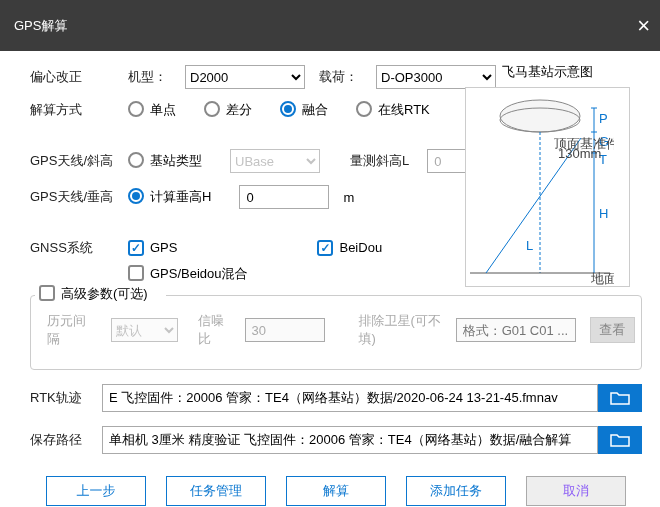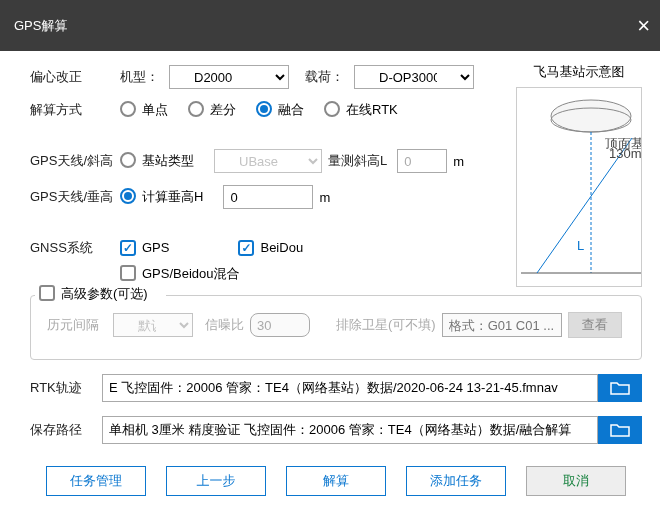--- a/index.html
+++ b/index.html
@@ -1,43 +1,43 @@
 <!DOCTYPE html>
 <html><head>
 <meta charset="utf-8">
 <style>
 *{box-sizing:border-box;font-family:"Microsoft YaHei",Arial,sans-serif;font-size:13px}
 body{margin:0;background:#fff;width:660px;height:507px;overflow:hidden}
 .titlebar{background:#3c3c3c;color:#fff;height:51px;display:flex;align-items:center;padding:0 4px 0 14px;justify-content:space-between}
 .titlebar .x{font-size:22px;cursor:pointer;padding:0 6px;font-weight:300}
 .body{padding:14px 18px 12px 30px;position:relative}
-.row{display:flex;align-items:center;margin-bottom:12px;gap:6px}
+.row{display:flex;align-items:center;margin-bottom:12px;gap:14px}
 .lbl{width:84px;color:#222}
 .lbl2{color:#222;margin-right:4px}
-select{height:24px;border:1px solid #aaa;background:#fff;padding:0 20px}
+select{height:24px;border:1px solid #aaa;background:#fff;padding:0 0}
 input[type=text]{height:24px;border:1px solid #aaa;padding:0 6px;background:#fff}
 .radio,.check{display:inline-flex;align-items:flex-start;gap:6px;margin-right:14px;cursor:pointer}
 .rbox{width:16px;height:16px;border:2px solid #888;border-radius:50%;display:flex;align-items:center;justify-content:center}
 .rbox.on{border-color:#0b77d0}
 .rbox.on::after{content:"";width:8px;height:8px;background:#0b77d0;border-radius:50%}
 .cbox{width:16px;height:16px;border:2px solid #888;border-radius:3px;display:flex;align-items:center;justify-content:center;color:#0b77d0;font-weight:bold;font-size:12px}
 .cbox.on{border-color:#0b77d0}
 .cbox.on::after{content:"✓"}
-.diagram{position:absolute;right:18px;top:12px;width:126px}
+.diagram{position:absolute;right:30px;top:12px;width:165px}
 .diagram-title{text-align:center;margin-bottom:6px}
 .diagram-box{border:1px solid #ccc;height:200px;background:#fff;position:relative;overflow:hidden}
 .dis{color:#aaa}
 .dis input,.dis select{color:#aaa;background:#fafafa}
 .pathrow{display:flex;align-items:center;margin-top:14px;}
 .pathrow .lbl{width:72px}
 .pathinput{flex:1;height:28px;border:1px solid #aaa;padding:0 6px;overflow:hidden;white-space:nowrap;display:flex;align-items:center}
 .folderbtn{width:44px;height:28px;background:#0b77d0;display:flex;align-items:center;justify-content:center;cursor:pointer}
 .btnbar{display:flex;gap:20px;margin-top:22px;justify-content:center}
 .btn{width:100px;height:30px;border:1px solid #0b77d0;background:#fff;color:#0b77d0;cursor:pointer;display:flex;align-items:center;justify-content:center}
-.btn.gray{border-color:#aaa;color:#15803d;background:#eee}
+.btn.gray{border-color:#aaa;color:#8b5cf6;background:#eee}
 .advbox{border:1px solid #ccc;border-radius:4px;padding:8px 6px 6px;margin-top:8px;position:relative}
 .advlegend{position:absolute;top:-11px;left:4px;background:#fff;padding:0 4px;display:flex;align-items:center;gap:6px}
 .viewbtn{width:54px;height:26px;background:#ddd;color:#888;display:flex;align-items:center;justify-content:center;border:1px solid #ccc}
 </style>
 </head>
 <body>
 
 <div class="titlebar">
   <span>GPS解算</span>
   <span class="x">×</span>
@@ -66,21 +66,21 @@
         <text x="88" y="60" font-size="7" fill="#444">顶面基准件</text>
         <text x="125" y="195" font-size="8" fill="#444">地面</text>
       </svg>
     </div>
   </div>
 
   <div class="row">
     <span class="lbl">偏心改正</span>
     <span class="lbl2">机型：</span>
     <select style="width:120px"><option>D2000</option></select>
-    <span class="lbl2" style="margin-left:10px">载荷：</span>
+    <span class="lbl2" style="margin-left:0">载荷：</span>
     <select style="width:120px"><option>D-OP3000</option></select>
   </div>
 
   <div class="row">
     <span class="lbl">解算方式</span>
     <span class="radio">
         <span class="rbox"></span>
         <span>单点</span>
       </span>
     <span class="radio">
@@ -96,43 +96,43 @@
         <span>在线RTK</span>
       </span>
   </div>
 
   <div class="row" style="margin-top:30px">
     <span class="lbl">GPS天线/斜高</span>
     <span class="radio">
         <span class="rbox"></span>
         <span>基站类型</span>
       </span>
-    <select style="width:108px;color:#aaa" disabled=""><option>UBase</option></select>
-    <span class="lbl2" style="margin-left:0">量测斜高L</span>
+    <select style="width:90px;color:#aaa" disabled=""><option>UBase</option></select>
+    <span class="lbl2" style="margin-left:16px">量测斜高L</span>
     <input type="text" style="width: 50px; color: rgb(170, 170, 170);" disabled="" value="0">
     <span>m</span>
   </div>
 
   <div class="row">
     <span class="lbl">GPS天线/垂高</span>
     <span class="radio">
         <span class="rbox on"></span>
         <span>计算垂高H</span>
       </span>
     <input type="text" style="width: 90px;" value="0">
     <span>m</span>
   </div>
 
   <div class="row" style="margin-top:30px">
     <span class="lbl">GNSS系统</span>
     <span class="check">
         <span class="cbox on"></span>
         <span>GPS</span>
       </span>
-    <span class="check" style="margin-left:49px">
+    <span class="check" style="margin-left:112px">
         <span class="cbox on"></span>
         <span>BeiDou</span>
       </span>
   </div>
   <div class="row" style="margin-top:-4px">
     <span class="lbl"></span>
     <span class="check">
         <span class="cbox"></span>
         <span>GPS/Beidou混合</span>
       </span>
@@ -142,21 +142,21 @@
     <div class="advlegend">
       <span class="check">
           <span class="cbox" style="border-radius:3px"></span>
           <span>高级参数(可选)</span>
         </span>
     </div>
     <div class="row dis" style="margin:8px 0 15px">
       <span style="width:60px;margin-left:10px">历元间隔</span>
       <select style="width:80px" disabled=""><option>默认</option></select>
       <span style="margin-left:6px">信噪比</span>
-      <input type="text" style="width: 60px; border-radius: 8px;" disabled="" value="30">
+      <input type="text" style="width: 80px;" disabled="" value="30">
       <span style="margin-left:20px">排除卫星(可不填)</span>
       <input type="text" style="width: 120px;" disabled="" placeholder="格式：G01 C01 ...">
       <span class="viewbtn">查看</span>
     </div>
   </div>
 
   <div class="pathrow">
     <span class="lbl">RTK轨迹</span>
     <div class="pathinput">E 飞控固件：20006 管家：TE4（网络基站）数据/2020-06-24 13-21-45.fmnav</div>
     <div class="folderbtn">
@@ -169,19 +169,19 @@
     <span class="lbl">保存路径</span>
     <div class="pathinput">单相机 3厘米 精度验证 飞控固件：20006 管家：TE4（网络基站）数据/融合解算</div>
     <div class="folderbtn">
       <svg width="20" height="16">
           <path d="M1 3h6l2 2h10v9H1z" fill="none" stroke="#fff" stroke-width="1.5"></path>
         </svg>
     </div>
   </div>
 
   <div class="btnbar">
+    <div class="btn">上一步</div>
     <div class="btn">任务管理</div>
-    <div class="btn">上一步</div>
     <div class="btn">解算</div>
     <div class="btn">添加任务</div>
     <div class="btn gray">取消</div>
   </div>
 </div>
 
 </body></html>

